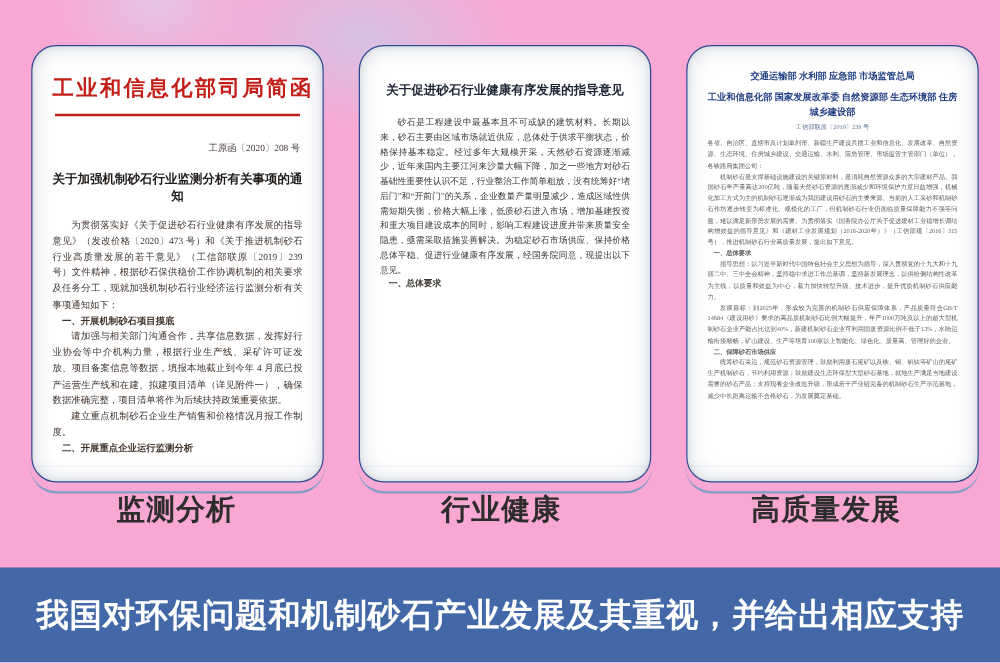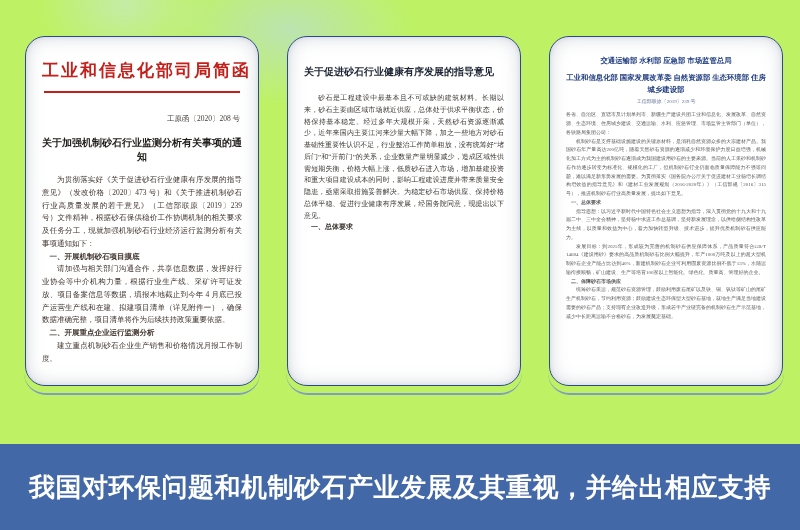--- a/index.html
+++ b/index.html
@@ -1,17 +1,17 @@
 <!DOCTYPE html>
 <html><head>
 <meta charset="utf-8">
 <style>
   html,body{margin:0;padding:0;}
   body{width:800px;height:530px;font-family:"Liberation Sans",sans-serif;background:#ffffff;}
-  .stage{position:relative;width:800px;height:530px;overflow:hidden;background:#bef264;}
+  .stage{position:relative;width:800px;height:530px;overflow:hidden;background:#f9a8d4;}
 
   .blob{position:absolute;border-radius:50%;pointer-events:none;}
   .blob1{left:165px;top:-45px;width:250px;height:150px;background:radial-gradient(closest-side,rgba(186,216,240,.55),rgba(186,216,240,0));}
   .blob2{left:40px;top:-55px;width:170px;height:120px;background:radial-gradient(closest-side,rgba(205,228,246,.45),rgba(205,228,246,0));}
 
   .cards{position:absolute;left:25px;top:36px;display:flex;gap:28px;}
   .card{position:relative;width:232px;height:348px;background:#ffffff;
         border:1.5px solid #2d4a8e;border-radius:20px;
         box-shadow:inset 0 0 18px rgba(100,115,140,.28), inset 0 0 4px rgba(100,115,140,.18);}
   .card::after{content:"";position:absolute;left:-2px;right:-2px;bottom:-10px;height:20px;
@@ -26,31 +26,31 @@
   .doc-title{font-family:"Liberation Serif",serif;font-weight:bold;font-size:10px;color:#201d1b;text-align:center;margin:12px 0 10px;}
   .doc-body{font-family:"Liberation Serif",serif;color:#3f332c;text-align:justify;}
   .body-md{font-size:7.5px;line-height:1.7;}
   .body-sm{font-size:7px;line-height:1.68;color:#3a3632;}
   .body-xs{font-size:5px;line-height:1.75;color:#5a5a5e;}
   .ln.p{text-indent:2em;}
   .ln.open{text-indent:0;}
   .ln.h{font-weight:bold;text-indent:1em;}
 
   
-  .doc2-title{font-family:"Liberation Serif",serif;font-weight:bold;font-size:10px;color:#1c2433;text-align:left;margin:16px 0 14px;}
+  .doc2-title{font-family:"Liberation Serif",serif;font-weight:bold;font-size:10px;color:#1c2433;text-align:center;margin:16px 0 14px;}
 
   
   .doc3-head{font-family:"Liberation Serif",serif;font-weight:bold;font-size:7.4px;line-height:1.55;
              color:#1f3d80;text-align:center;margin-top:6px;}
   .doc3-num{font-family:"Liberation Serif",serif;font-size:5px;color:#5d6f94;text-align:center;margin:3px 0 7px;}
 
   .captions{position:absolute;left:25px;top:392px;display:flex;gap:28px;}
   .caption{width:232px;text-align:center;font-weight:bold;font-size:23px;color:#2d2d2d;letter-spacing:1px;}
 
-  .banner{position:absolute;left:0;bottom:0;width:800px;height:86px;background:#4268a8;
+  .banner{position:absolute;left:0;bottom:0;width:800px;height:76px;background:#4268a8;
           display:flex;align-items:center;justify-content:center;font-family:Liberation Mono, monospace;}
   .banner-text{color:#ffffff;font-weight:bold;font-size:26px;letter-spacing:.5px;white-space:nowrap;}
 </style>
 </head>
 <body>
 
 <div class="stage">
 
   <div class="blob blob1"></div>
   <div class="blob blob2"></div>
@@ -60,22 +60,22 @@
     <div class="card">
       <div class="card-content">
         <div class="masthead">工业和信息化部司局简函</div>
         <div class="red-rule"></div>
         <div class="doc-number">工原函〔2020〕208 号</div>
         <div class="doc-title">关于加强机制砂石行业监测分析有关事项的通知</div>
         <div class="doc-body body-md">
             <div class="ln p">为贯彻落实好《关于促进砂石行业健康有序发展的指导意见》（发改价格〔2020〕473 号）和《关于推进机制砂石行业高质量发展的若干意见》（工信部联原〔2019〕239 号）文件精神，根据砂石保供稳价工作协调机制的相关要求及任务分工，现就加强机制砂石行业经济运行监测分析有关事项通知如下：</div>
             <div class="ln h">一、开展机制砂石项目摸底</div>
             <div class="ln p">请加强与相关部门沟通合作，共享信息数据，发挥好行业协会等中介机构力量，根据行业生产线、采矿许可证发放、项目备案信息等数据，填报本地截止到今年 4 月底已投产运营生产线和在建、拟建项目清单（详见附件一），确保数据准确完整，项目清单将作为后续扶持政策重要依据。</div>
+            <div class="ln p">建立重点机制砂石企业生产销售和价格情况月报工作制度。</div>
             <div class="ln h">二、开展重点企业运行监测分析</div>
-            <div class="ln p">建立重点机制砂石企业生产销售和价格情况月报工作制度。</div>
           </div>
       </div>
     </div>
 
     <div class="card">
       <div class="card-content">
         <div class="doc2-title">关于促进砂石行业健康有序发展的指导意见</div>
         <div class="doc-body body-sm">
             <div class="ln p">砂石是工程建设中最基本且不可或缺的建筑材料。长期以来，砂石主要由区域市场就近供应，总体处于供求平衡状态，价格保持基本稳定。经过多年大规模开采，天然砂石资源逐渐减少，近年来国内主要江河来沙量大幅下降，加之一些地方对砂石基础性重要性认识不足，行业整治工作简单粗放，没有统筹好“堵后门”和“开前门”的关系，企业数量产量明显减少，造成区域性供需短期失衡，价格大幅上涨，低质砂石进入市场，增加基建投资和重大项目建设成本的同时，影响工程建设进度并带来质量安全隐患，亟需采取措施妥善解决。为稳定砂石市场供应、保持价格总体平稳、促进行业健康有序发展，经国务院同意，现提出以下意见。</div>
             <div class="ln h">一、总体要求</div>
@@ -95,18 +95,23 @@
             <div class="ln p">指导思想：以习近平新时代中国特色社会主义思想为指导，深入贯彻党的十九大和十九届二中、三中全会精神，坚持稳中求进工作总基调，坚持新发展理念，以供给侧结构性改革为主线，以质量和效益为中心，着力加快转型升级、技术进步，提升优质机制砂石供应能力。</div>
             <div class="ln p">发展目标：到2025年，形成较为完善的机制砂石供应保障体系，产品质量符合GB/T 14684《建设用砂》要求的高品质机制砂石比例大幅提升，年产1000万吨及以上的超大型机制砂石企业产能占比达到40%，新建机制砂石企业可利用固废资源比例不低于13%，水陆运输衔接顺畅，矿山建设、生产等培育100家以上智能化、绿色化、质量高、管理好的企业。</div>
             <div class="ln h">二、保障砂石市场供应</div>
             <div class="ln p">统筹砂石采运，规范砂石资源管理，鼓励利用废石尾矿以及铁、铜、钒钛等矿山的尾矿生产机制砂石，节约利用资源；鼓励建设生态环保型大型砂石基地，就地生产满足当地建设需要的砂石产品；支持现有企业改造升级，形成若干产业链完备的机制砂石生产示范基地，减少中长距离运输不合格砂石，为发展奠定基础。</div>
           </div>
       </div>
     </div>
 
   </div>
 
+  <div class="captions">
+    <div class="caption">监测分析</div>
+    <div class="caption">行业健康</div>
+    <div class="caption">高质量发展</div>
+  </div>
 
   <div class="banner" style="background: rgb(66, 104, 168);">
     <div class="banner-text">我国对环保问题和机制砂石产业发展及其重视，并给出相应支持</div>
   </div>
 
 </div>
 
 </body></html>

